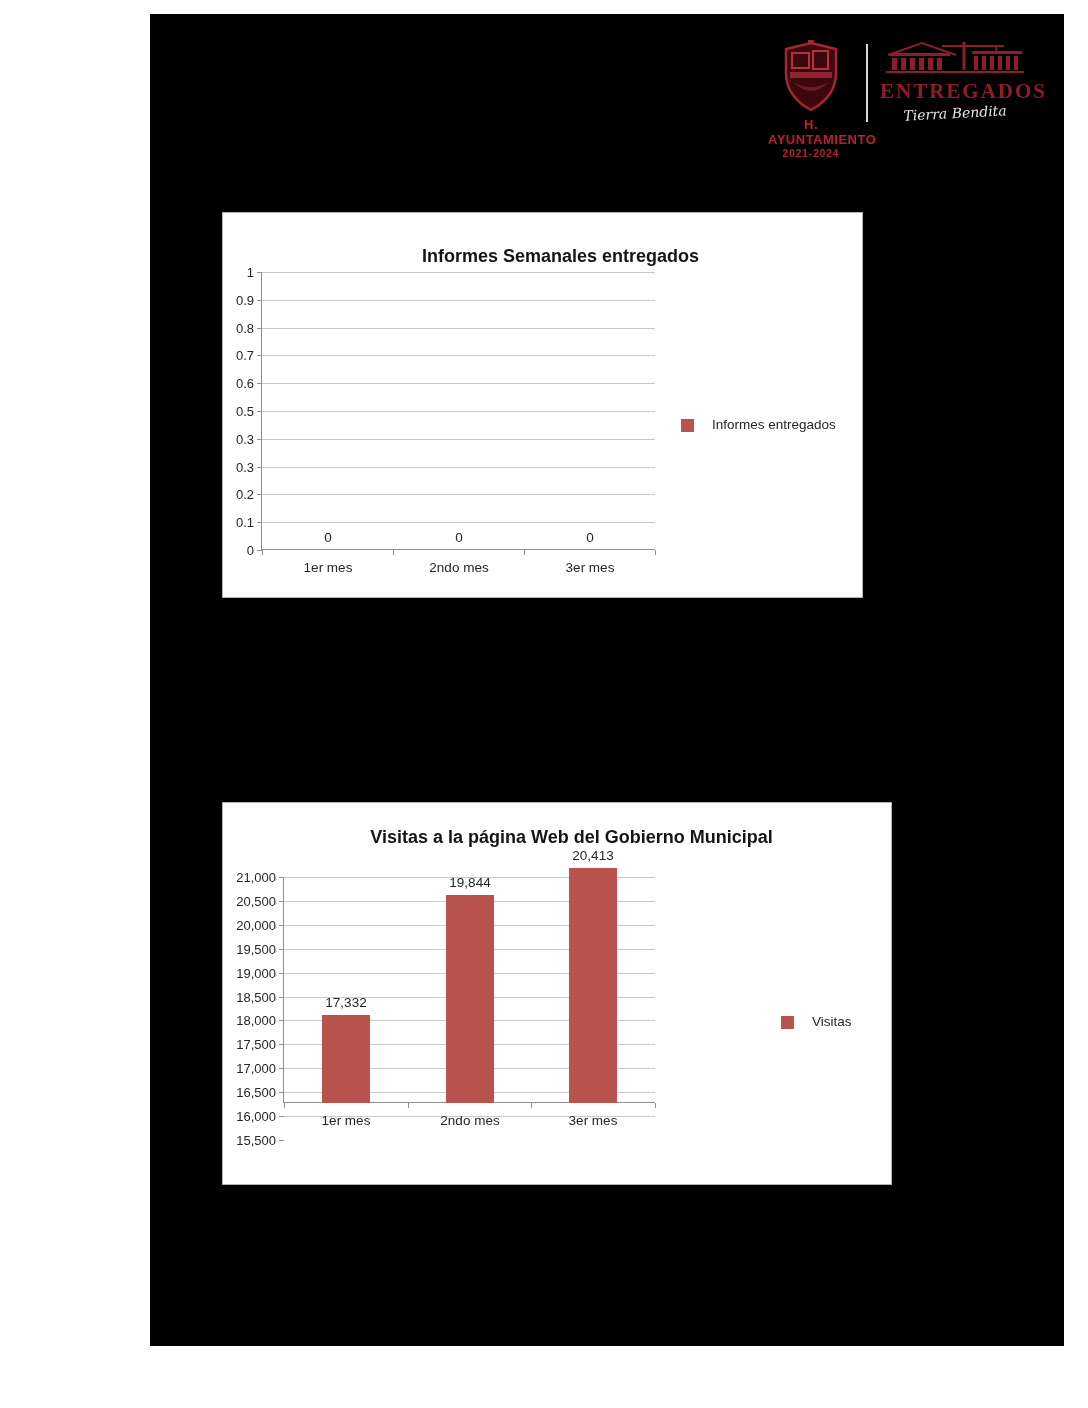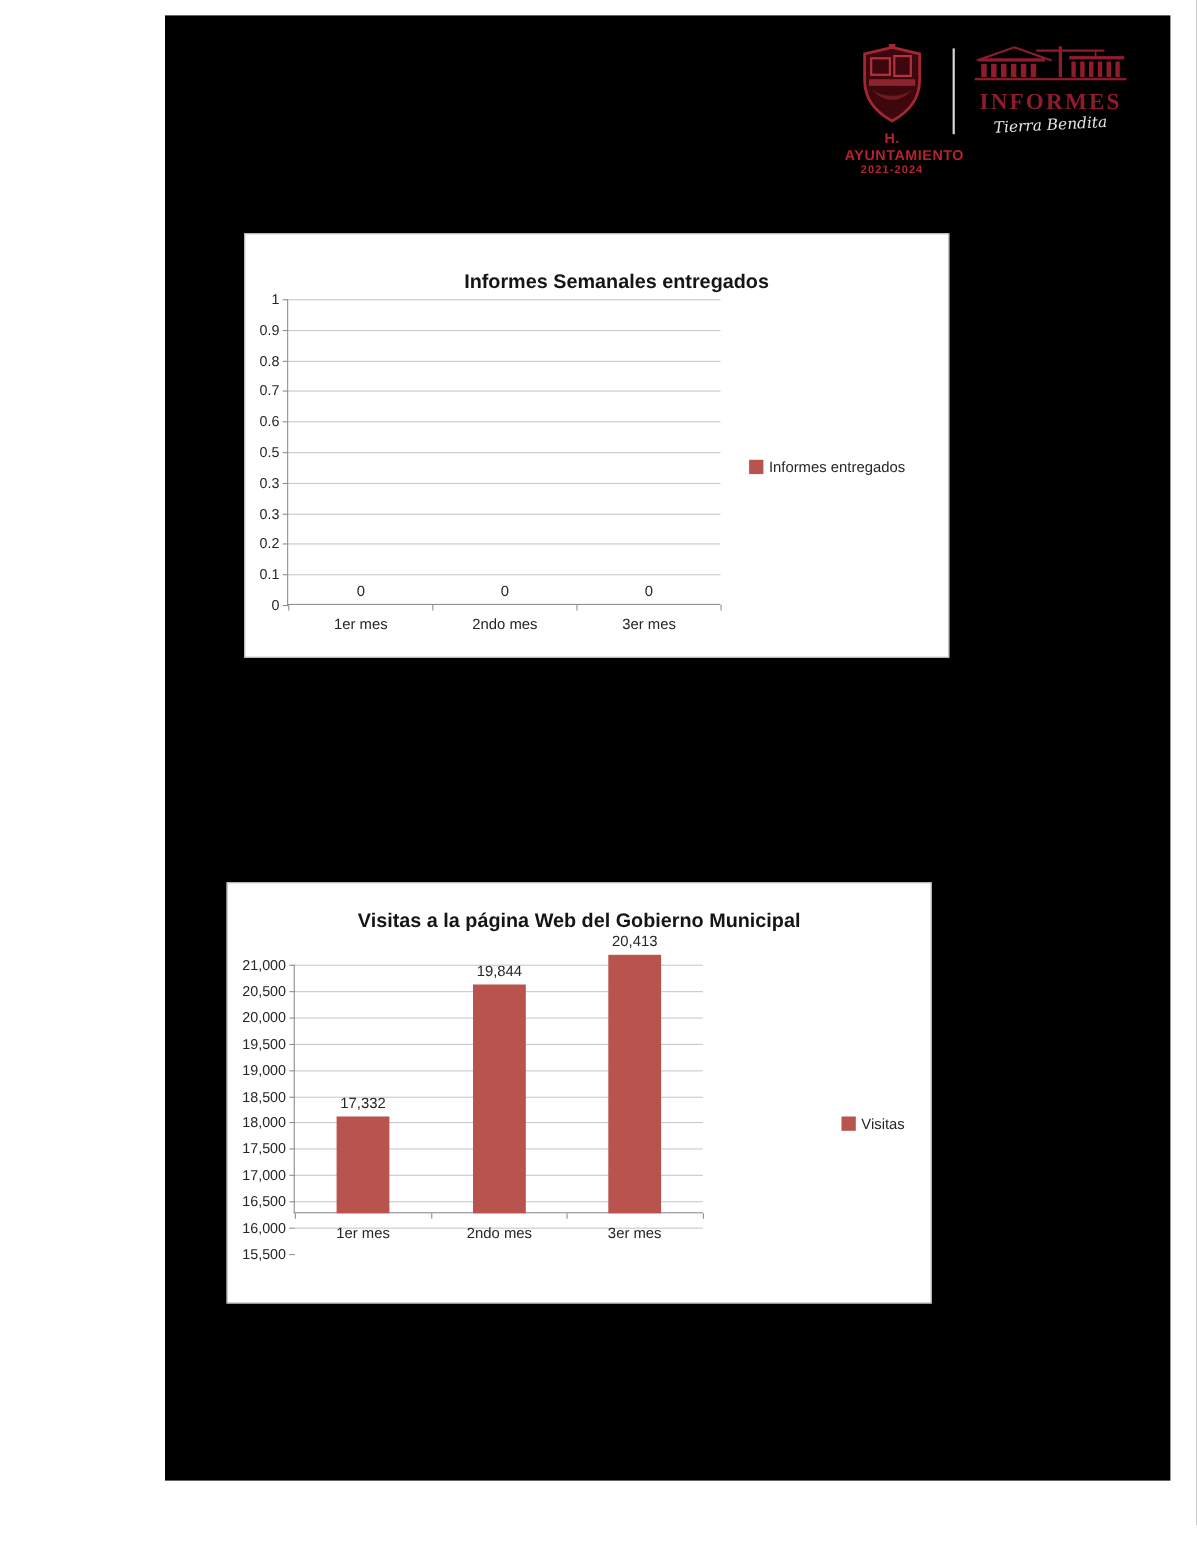--- a/index.html
+++ b/index.html
@@ -16,37 +16,37 @@
   .shield-caption .l1{font-size:13px;letter-spacing:.5px;color:#b5232f;font-weight:bold;}
   .shield-caption .l2{font-size:10px;color:#b5232f;font-weight:bold;letter-spacing:1px;}
   .logo-divider{width:2px;height:78px;background:#d8d8d8;margin:4px 12px 0 12px;}
   .brand-block{width:150px;text-align:center;}
   .brand-name{font-family:"Liberation Serif",serif;font-size:21px;letter-spacing:2px;color:#8e1c2d;font-weight:bold;margin-top:1px;}
   .brand-tagline{font-family:"DejaVu Serif",serif;font-style:italic;font-size:14px;color:#e9e4df;margin-top:1px;transform:rotate(-3deg);}
 
   
   .panel{position:absolute;background:#ffffff;border:1px solid #b3b3b3;}
   #chart1{left:72px;top:198px;width:639px;height:384px;}
-  #chart2{left:56px;top:788px;width:639px;height:381px;}
+  #chart2{left:72px;top:788px;width:639px;height:381px;padding-left:29px;}
   .chart-title{text-align:center;font-weight:bold;font-size:18px;color:#151515;}
   #chart1 .chart-title{margin-top:33px;padding-left:36px;}
   #chart2 .chart-title{margin-top:24px;}
   .plot{position:absolute;}
   #chart1 .plot{left:39px;top:59px;width:393px;height:278px;}
   #chart2 .plot{left:61px;top:74px;width:371px;height:226px;text-align:right;}
   .gridline{position:absolute;left:0;right:0;height:1px;background:#c9c9c9;}
   .axis-y{position:absolute;left:-1px;top:0;bottom:0;width:1px;background:#8f8f8f;}
   .axis-x{position:absolute;left:-1px;right:0;bottom:0;height:1px;background:#8f8f8f;}
   .ytick-label{position:absolute;right:calc(100% + 8px);transform:translateY(-50%);font-size:13px;color:#262626;white-space:nowrap;}
   .ytick-mark{position:absolute;right:100%;width:5px;height:1px;background:#8f8f8f;}
   .xtick-mark{position:absolute;top:100%;width:1px;height:5px;background:#8f8f8f;}
   .xlabel{position:absolute;top:calc(100% + 10px);transform:translateX(-50%);font-size:13.5px;color:#262626;white-space:nowrap;}
   .bar{position:absolute;bottom:0;}
   .dlabel{position:absolute;transform:translateX(-50%);font-size:13.5px;color:#262626;white-space:nowrap;}
-  .legend{position:absolute;display:flex;align-items:center;gap:5px;font-size:13.5px;color:#262626;white-space:nowrap;}
+  .legend{position:absolute;display:flex;align-items:flex-end;gap:18px;font-size:13.5px;color:#262626;white-space:nowrap;}
   #chart1 .legend{left:458px;top:204px;}
   #chart2 .legend{left:558px;top:211px;}
   .swatch{width:13px;height:13px;flex:0 0 auto;}
 
   
   .banner{position:absolute;left:192px;width:248px;text-align:center;color:#f3e6e4;
           font-size:15px;line-height:1.45;padding-top:3px;box-sizing:border-box;}
   #banner1{top:607px;height:46px;}
   #banner2{top:1193px;height:50px;}
 </style>
@@ -88,21 +88,21 @@
           <rect x="88" y="11" width="50" height="3" stroke="none"></rect>
           <rect x="90" y="16" width="4" height="14" stroke="none"></rect>
           <rect x="98" y="16" width="4" height="14" stroke="none"></rect>
           <rect x="106" y="16" width="4" height="14" stroke="none"></rect>
           <rect x="114" y="16" width="4" height="14" stroke="none"></rect>
           <rect x="122" y="16" width="4" height="14" stroke="none"></rect>
           <rect x="130" y="16" width="4" height="14" stroke="none"></rect>
           <rect x="2" y="31" width="138" height="2" stroke="none"></rect>
         </g>
       </svg>
-      <div class="brand-name">INFORMES</div>
+      <div class="brand-name">ENTREGADOS</div>
       <div class="brand-tagline">Tierra Bendita</div>
     </div>
   </div>
 
   <div class="panel" id="chart1">
     <div class="chart-title">Informes Semanales entregados</div>
     <div class="plot">
         <div class="gridline" style="top: 0px; background: rgb(201, 201, 201);"></div>
         <div class="ytick-label" style="top: 0px;">1</div>
         <div class="ytick-mark" style="top: 0px; background: rgb(143, 143, 143);"></div>

